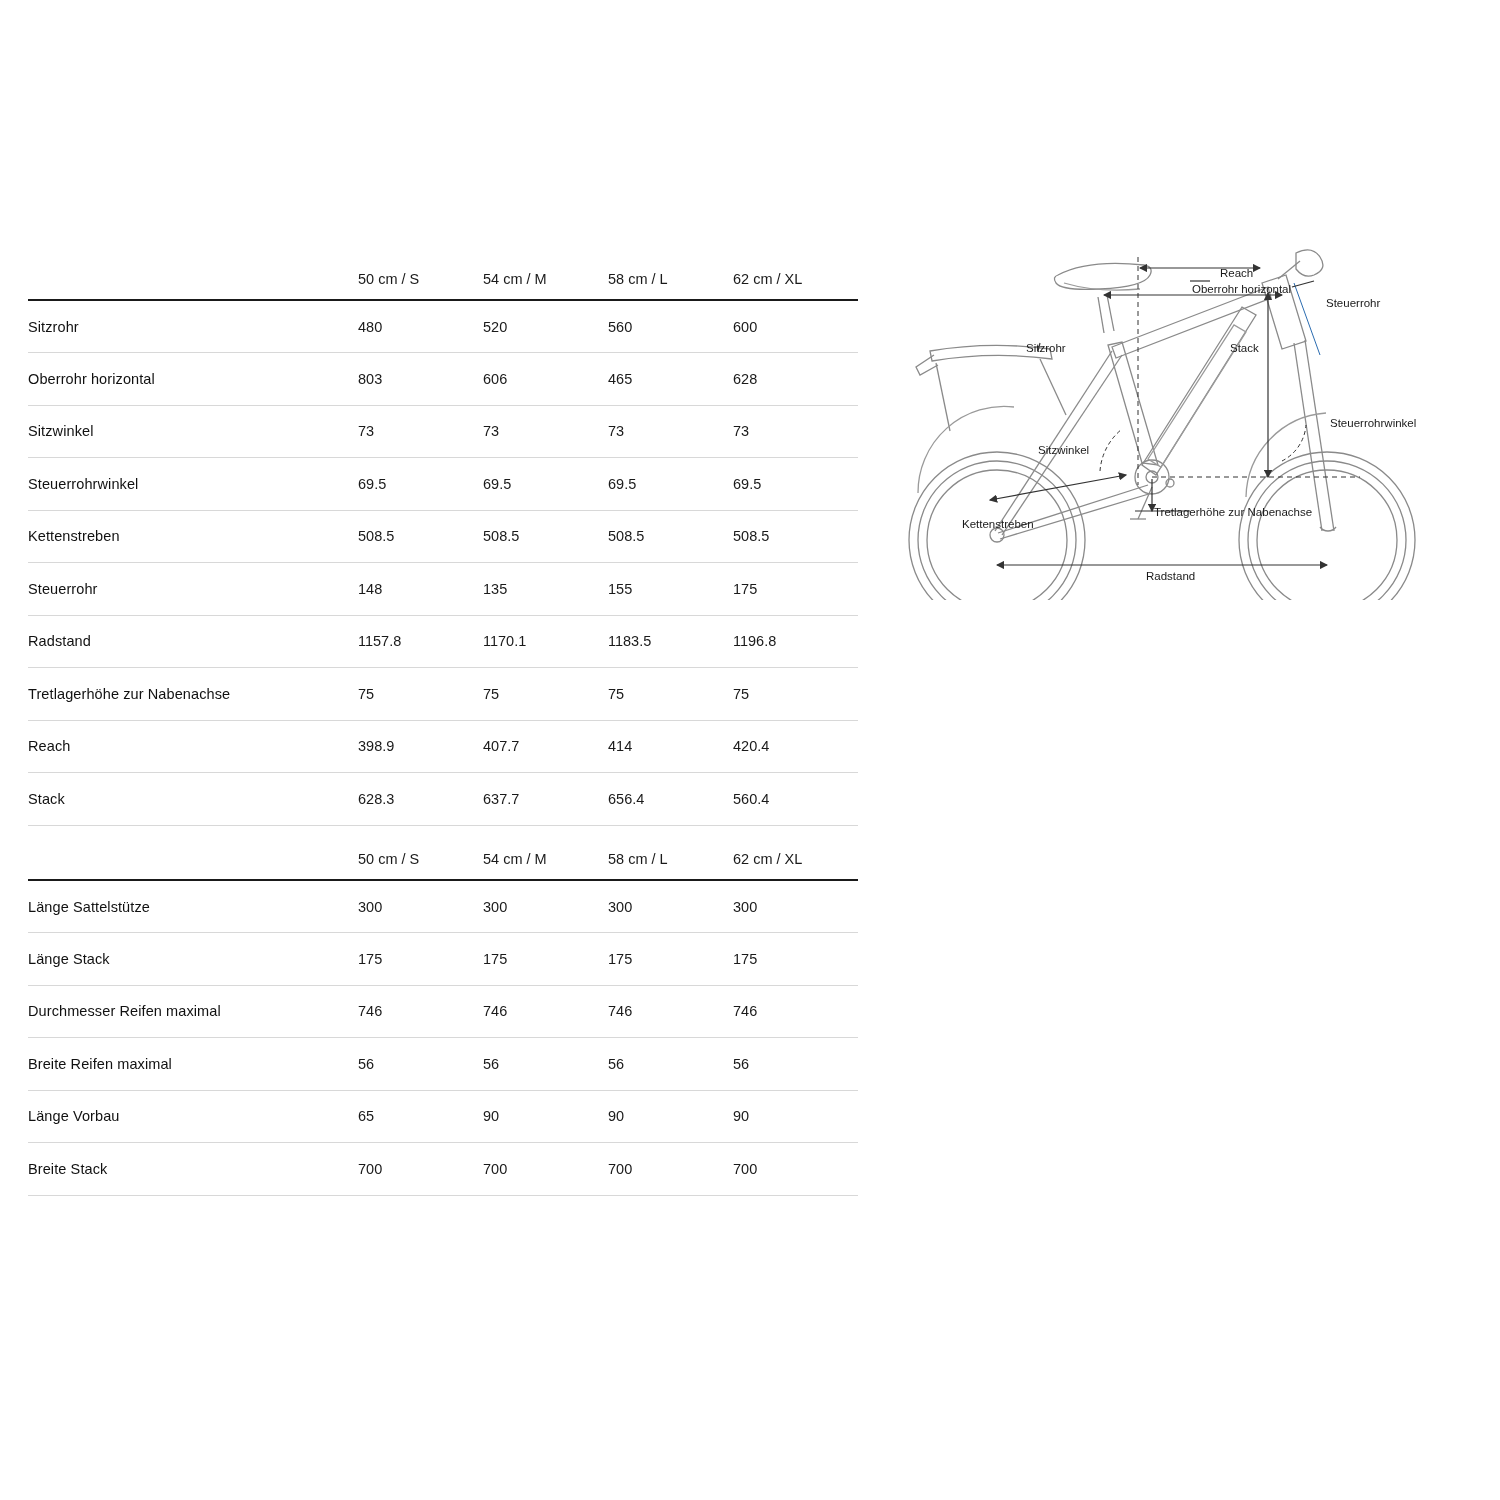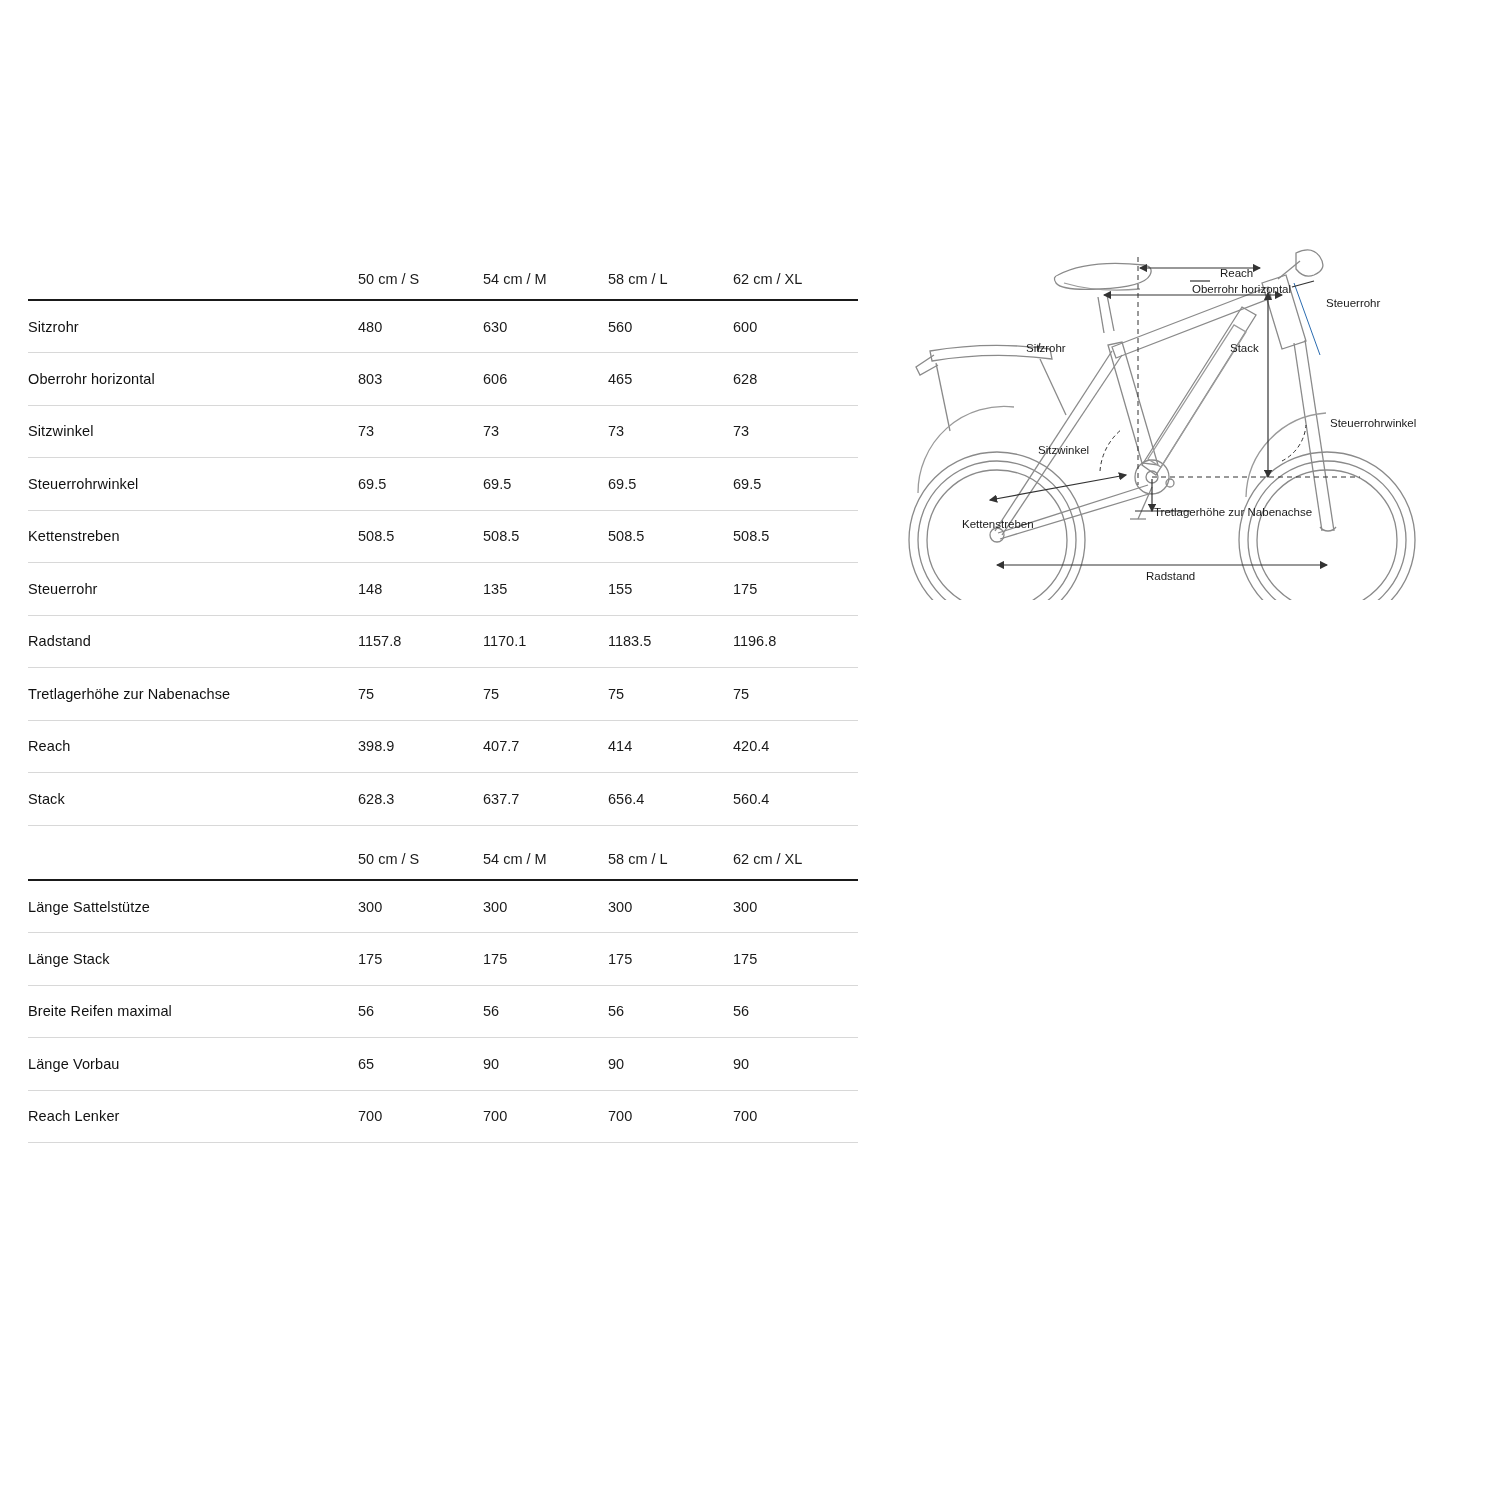--- a/index.html
+++ b/index.html
@@ -100,21 +100,21 @@
         <th class="pad-l">50 cm / S</th>
         <th class="pad-l">54 cm / M</th>
         <th class="pad-l">58 cm / L</th>
         <th class="pad-l">62 cm / XL</th>
       </tr>
     </thead>
     <tbody>
       <tr>
         <td class="cell-label pad-l">Sitzrohr</td>
         <td class="cell-value pad-l">480</td>
-        <td class="cell-value pad-l">630</td>
+        <td class="cell-value pad-l">520</td>
         <td class="cell-value pad-l">560</td>
         <td class="cell-value pad-l">600</td>
       </tr>
       <tr>
         <td class="cell-label pad-l">Oberrohr horizontal</td>
         <td class="cell-value pad-l">803</td>
         <td class="cell-value pad-l">606</td>
         <td class="cell-value pad-l">465</td>
         <td class="cell-value pad-l">628</td>
       </tr>
@@ -203,35 +203,42 @@
         <td class="cell-value pad-l">300</td>
       </tr>
       <tr>
         <td class="cell-label pad-l">Länge Stack</td>
         <td class="cell-value pad-l">175</td>
         <td class="cell-value pad-l">175</td>
         <td class="cell-value pad-l">175</td>
         <td class="cell-value pad-l">175</td>
       </tr>
       <tr>
+        <td class="cell-label pad-l">Durchmesser Reifen maximal</td>
+        <td class="cell-value pad-l">746</td>
+        <td class="cell-value pad-l">746</td>
+        <td class="cell-value pad-l">746</td>
+        <td class="cell-value pad-l">746</td>
+      </tr>
+      <tr>
         <td class="cell-label pad-l">Breite Reifen maximal</td>
         <td class="cell-value pad-l">56</td>
         <td class="cell-value pad-l">56</td>
         <td class="cell-value pad-l">56</td>
         <td class="cell-value pad-l">56</td>
       </tr>
       <tr>
         <td class="cell-label pad-l">Länge Vorbau</td>
         <td class="cell-value pad-l">65</td>
         <td class="cell-value pad-l">90</td>
         <td class="cell-value pad-l">90</td>
         <td class="cell-value pad-l">90</td>
       </tr>
       <tr>
-        <td class="cell-label pad-l">Reach Lenker</td>
+        <td class="cell-label pad-l">Breite Stack</td>
         <td class="cell-value pad-l">700</td>
         <td class="cell-value pad-l">700</td>
         <td class="cell-value pad-l">700</td>
         <td class="cell-value pad-l">700</td>
       </tr>
     </tbody>
   </table>
 
   <div id="diagram">
     <svg width="580" height="365" viewBox="0 0 580 365" xmlns="http://www.w3.org/2000/svg">

